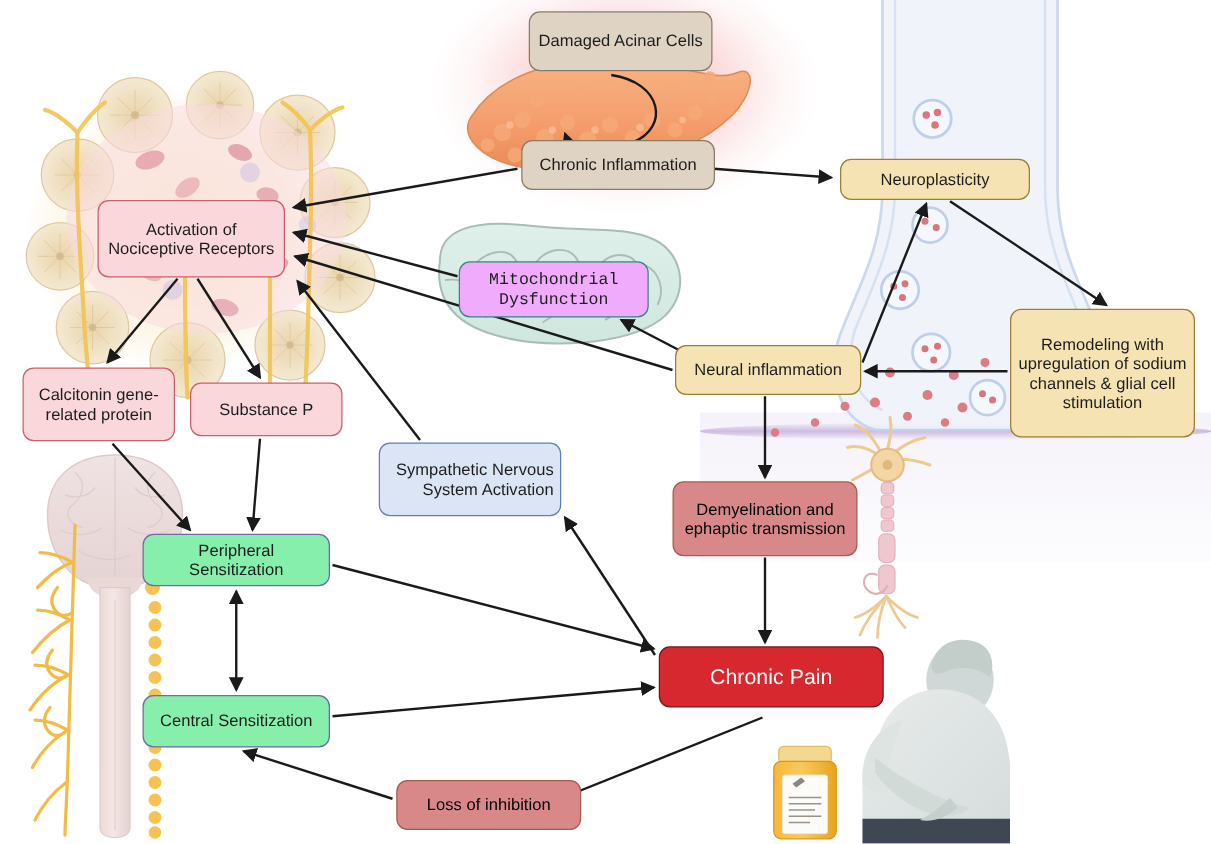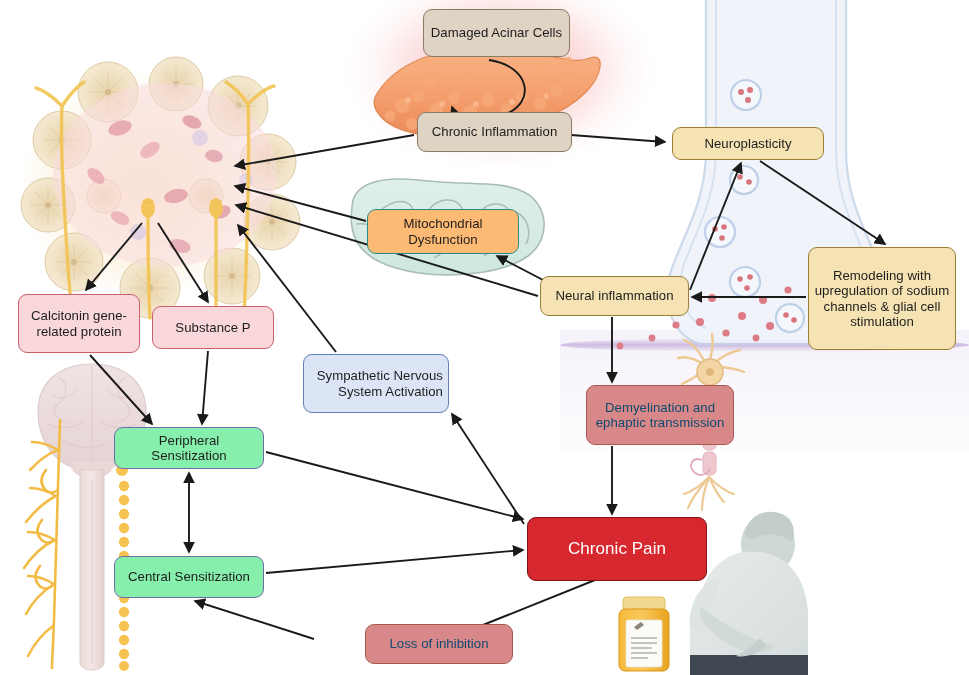--- a/index.html
+++ b/index.html
@@ -27,39 +27,39 @@
 
   
   .node{position:absolute;box-sizing:border-box;display:flex;align-items:center;
     justify-content:center;text-align:center;border-radius:9px;
     font-size:13.2px;line-height:15.5px;color:#1d1d1d;letter-spacing:.05px;
     padding:2px 5px;z-index:6;}
   .n-tan      {background:#dfd3c3;border:1.6px solid #8a7b66;}
   .n-pink     {background:#f9d7da;border:1.6px solid #c9606d;}
   .n-purple   {background:#86efac;border:1.6px solid #6f6aa8;}
   .n-blue     {background:#dbe5f5;border:1.6px solid #5f7fb5;text-align:right;}
-  .n-teal     {background:#fdba74;border:1.6px solid #2f8a80;}
+  .n-teal     {background:#f0abfc;border:1.6px solid #2f8a80;font-family:Liberation Mono, monospace;}
   .n-khaki    {background:#f5e3b3;border:1.6px solid #9d7f33;}
-  .n-rose     {background:#d9888a;border:1.6px solid #a85a4c;color:#0c4a6e;margin-left:48px;}
+  .n-rose     {background:#d9888a;border:1.6px solid #a85a4c;color:#000000;}
   .n-red      {background:#d8282f;border:1.6px solid #7d1418;color:#ffffff;font-size:17px;}
 
   #n-damaged-acinar {left:423px;top:9px;  width:147px;height:48px;}
   #n-chronic-inflam {left:417px;top:112px;width:155px;height:40px;}
   #n-activation     {left:78px; top:160px;width:150px;height:62px;}
   #n-cgrp           {left:18px; top:294px;width:122px;height:59px;}
   #n-substance-p    {left:152px;top:306px;width:122px;height:43px;}
   #n-mito           {left:367px;top:209px;width:152px;height:45px;}
   #n-sympathetic    {left:303px;top:354px;width:146px;height:59px;}
   #n-neuroplast     {left:672px;top:127px;width:152px;height:33px;}
   #n-neural-inflam  {left:540px;top:276px;width:149px;height:40px;}
   #n-remodeling     {left:808px;top:247px;width:148px;height:103px;}
   #n-demyelination  {left:538px;top:385px;width:148px;height:60px;}
   #n-peripheral     {left:114px;top:427px;width:150px;height:42px;}
   #n-central        {left:114px;top:556px;width:150px;height:42px;}
-  #n-chronic-pain   {left:527px;top:517px;width:180px;height:64px;}
+  #n-chronic-pain   {left:527px;top:517px;width:180px;height:49px;}
   #n-loss-inhib     {left:317px;top:624px;width:148px;height:40px;}
 
   svg.layer{position:absolute;left:0;top:0;width:969px;height:675px;}
   #art-layer{z-index:2;}
   #arrow-layer{z-index:5;}
 </style>
 </head>
 <body>
 
 <div id="stage">
@@ -447,20 +447,23 @@
       <path d="M524 524 L452 414" marker-end="url(#ah)"></path>
     </g>
   </svg>
 
   <div class="node n-tan" id="n-damaged-acinar">
     <span>Damaged Acinar Cells</span>
   </div>
   <div class="node n-tan" id="n-chronic-inflam">
     <span>Chronic Inflammation</span>
   </div>
+  <div class="node n-pink" id="n-activation">
+    <span>Activation of Nociceptive Receptors</span>
+  </div>
   <div class="node n-pink" id="n-cgrp">
     <span>Calcitonin gene-related protein</span>
   </div>
   <div class="node n-pink" id="n-substance-p">
     <span>Substance P</span>
   </div>
   <div class="node n-teal" id="n-mito">
     <span>Mitochondrial Dysfunction</span>
   </div>
   <div class="node n-blue" id="n-sympathetic">

